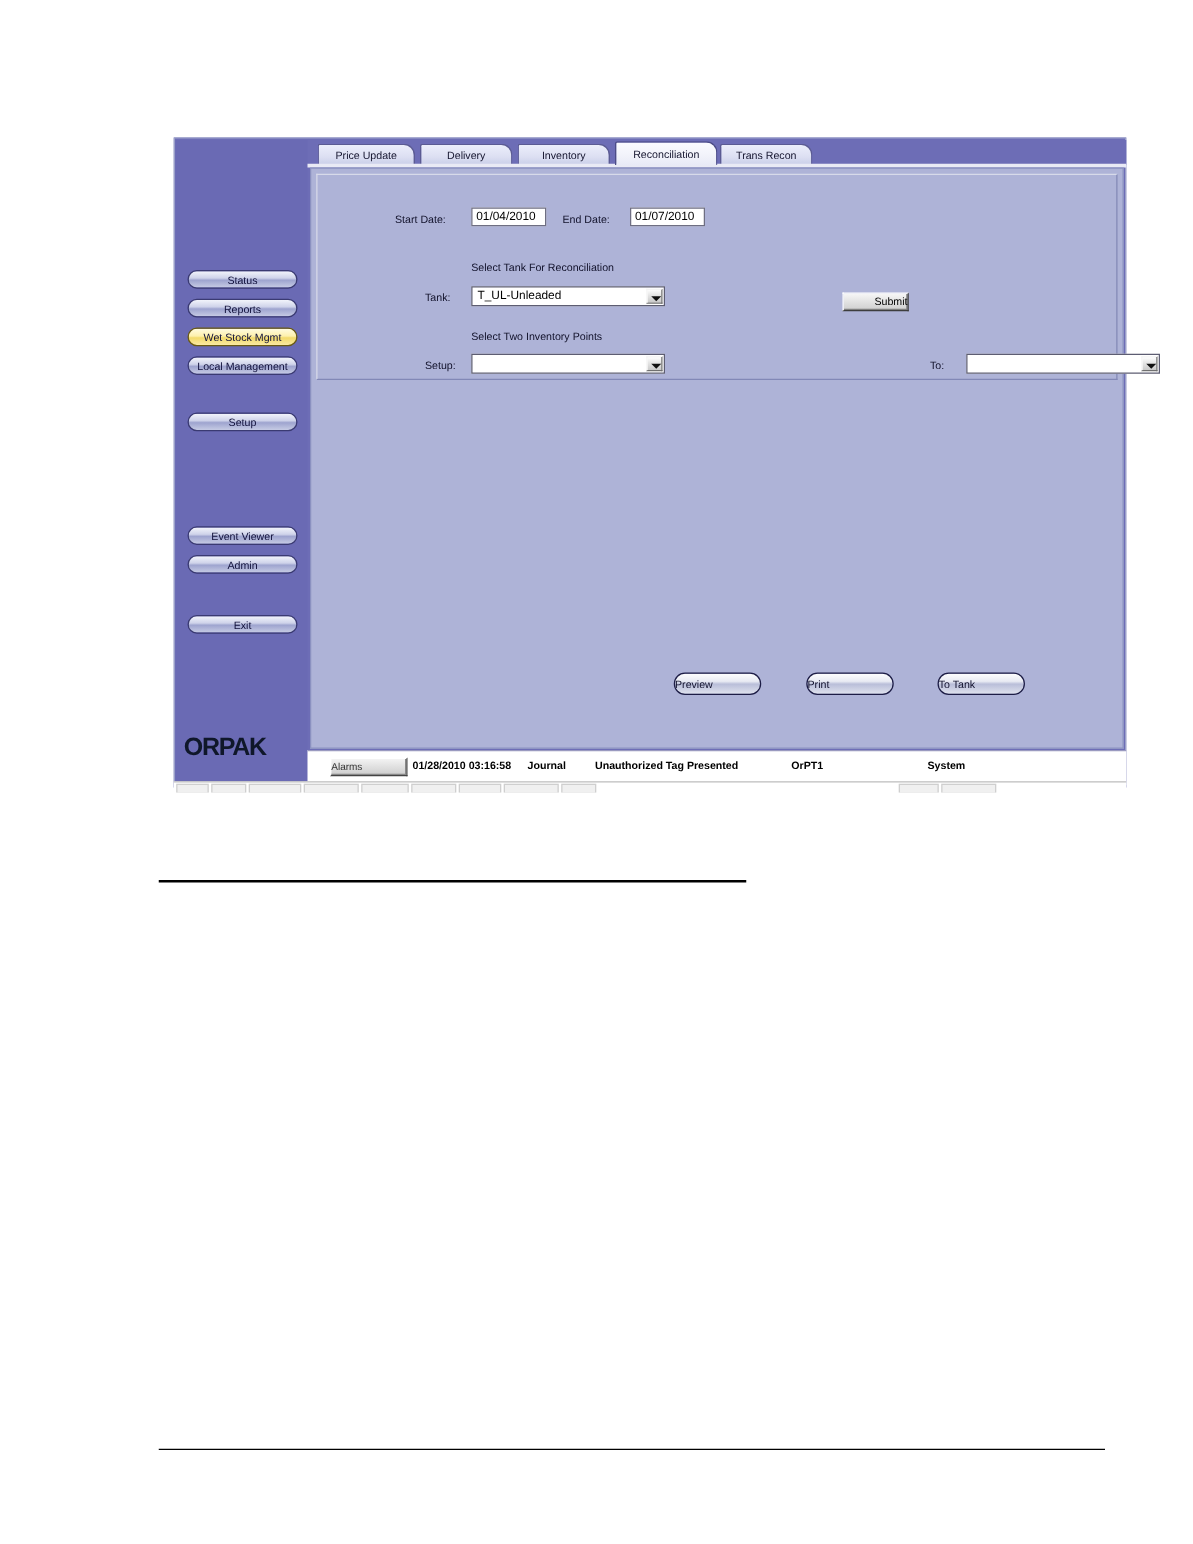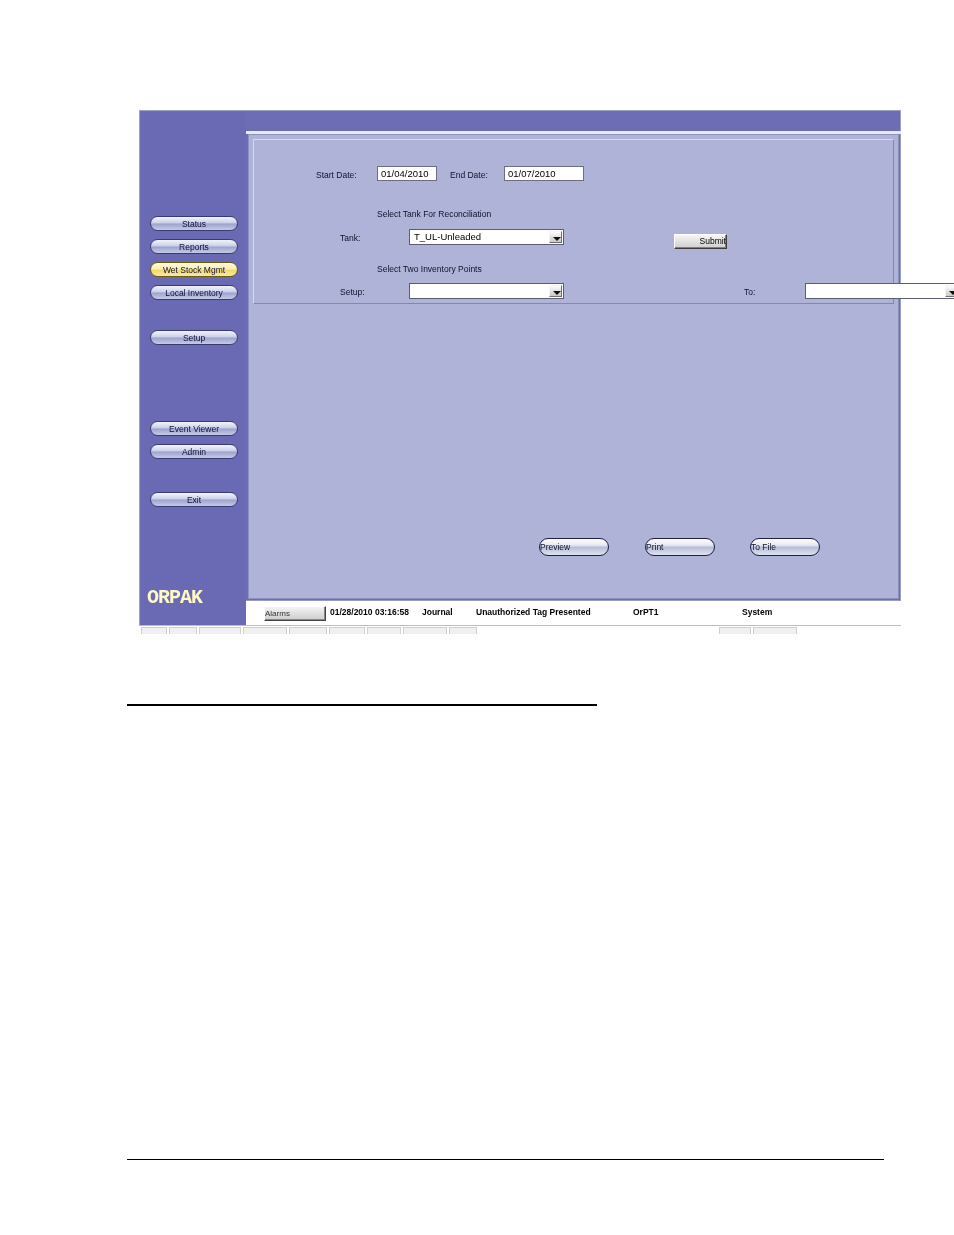--- a/index.html
+++ b/index.html
@@ -51,22 +51,22 @@
     cursor:pointer;
   }
   .nav-btn.active{
     background:linear-gradient(to bottom,#fffbe0 0%,#fdf0ad 45%,#f2da6a 56%,#fae9a2 100%);
     border-color:#6a5a12;
   }
 
   
   #orpak-logo{
     position:absolute;left:6px;top:473px;width:95px;height:26px;
-    color:#fef9c3;font-size:20px;font-weight:bold;letter-spacing:-1px;
-    font-family:Liberation Mono, monospace;
+    color:#0f172a;font-size:20px;font-weight:bold;letter-spacing:-1px;
+    font-family:Liberation Sans, sans-serif;
     line-height:26px;
   }
 
   
   #tabstrip{
     position:absolute;left:106px;top:1px;width:655px;height:20px;
     background:#6d6db6;
   }
   .tab{
     position:absolute;top:3px;height:17px;
@@ -120,21 +120,21 @@
     line-height:13px;
     font-family:"Liberation Sans",sans-serif;
   }
   .combo{
     position:absolute;background:#ffffff;
     border:1px solid #5d5d72;
     box-sizing:border-box;
     font-size:9.5px;color:#000;
     line-height:14px;
     padding-left:4px;
-    overflow:hidden;white-space:nowrap;margin-left:32px;
+    overflow:hidden;white-space:nowrap;
   }
   .combo-arrow{
     position:absolute;right:1px;top:1px;width:13px;bottom:1px;
     background:linear-gradient(to bottom,#fdfdfd 0%,#e4e4e4 45%,#c9c9c9 100%);
     border:1px solid #f4f4f4;
     border-right-color:#707070;border-bottom-color:#707070;
     box-sizing:border-box;
   }
   .combo-arrow:after{
     content:"";position:absolute;left:3px;top:5px;
@@ -207,40 +207,47 @@
 
 <div id="app-window">
   <div id="app-window-inner">
 
     <div id="sidebar">
 
 
       <div class="nav-btn" style="top:104px"><span>Status</span></div>
       <div class="nav-btn" style="top:127px"><span>Reports</span></div>
       <div class="nav-btn active" style="top:150px"><span>Wet Stock Mgmt</span></div>
-      <div class="nav-btn" style="top:173px"><span>Local Inventory</span></div>
+      <div class="nav-btn" style="top:173px"><span>Local Management</span></div>
       <div class="nav-btn" style="top:218px"><span>Setup</span></div>
       <div class="nav-btn" style="top:309px"><span>Event Viewer</span></div>
       <div class="nav-btn" style="top:332px"><span>Admin</span></div>
       <div class="nav-btn" style="top:380px"><span>Exit</span></div>
 
       <div id="orpak-logo">ORPAK</div>
     </div>
 
+    <div id="tabstrip">
+      <div class="tab" style="left:8px;   width:78px"><span>Price Update</span></div>
+      <div class="tab" style="left:90px;  width:74px"><span>Delivery</span></div>
+      <div class="tab" style="left:168px; width:74px"><span>Inventory</span></div>
+      <div class="tab active" style="left:246px; width:82px"><span>Reconciliation</span></div>
+      <div class="tab" style="left:330px; width:74px"><span>Trans Recon</span></div>
+    </div>
     <div id="tab-underline"></div>
 
     <div id="content-panel">
 
       <div id="form-groupbox">
 
         <div class="lbl" style="left:62px;top:30px">Start Date:</div>
         <div class="txtfield" style="left:123px;top:26px;width:60px;height:15px">01/04/2010</div>
 
         <div class="lbl" style="left:196px;top:30px">End Date:</div>
-        <div class="txtfield" style="left:250px;top:26px;width:80px;height:15px">01/07/2010</div>
+        <div class="txtfield" style="left:250px;top:26px;width:60px;height:15px">01/07/2010</div>
 
         <div class="lbl" style="left:123px;top:69px">Select Tank For Reconciliation</div>
 
         <div class="lbl" style="left:86px;top:93px">Tank:</div>
         <div class="combo" style="left:123px;top:89px;width:155px;height:16px">
           <span>T_UL-Unleaded</span>
           <span class="combo-arrow"></span>
         </div>
 
         <div id="submit-btn">Submit</div>
@@ -255,21 +262,21 @@
 
         <div class="lbl" style="left:490px;top:147px">To:</div>
         <div class="combo" style="left:519px;top:143px;width:155px;height:16px">
           <span></span>
           <span class="combo-arrow"></span>
         </div>
       </div>
 
       <div class="action-btn" style="left:290px">Preview</div>
       <div class="action-btn" style="left:396px">Print</div>
-      <div class="action-btn" style="left:501px">To File</div>
+      <div class="action-btn" style="left:501px">To Tank</div>
     </div>
 
     <div id="statusbar">
       <div id="alarms-btn">Alarms</div>
       <div class="status-cell" style="left:84px">01/28/2010 03:16:58</div>
       <div class="status-cell" style="left:176px">Journal</div>
       <div class="status-cell" style="left:230px">Unauthorized Tag Presented</div>
       <div class="status-cell" style="left:387px">OrPT1</div>
       <div class="status-cell" style="left:496px">System</div>
     </div>

